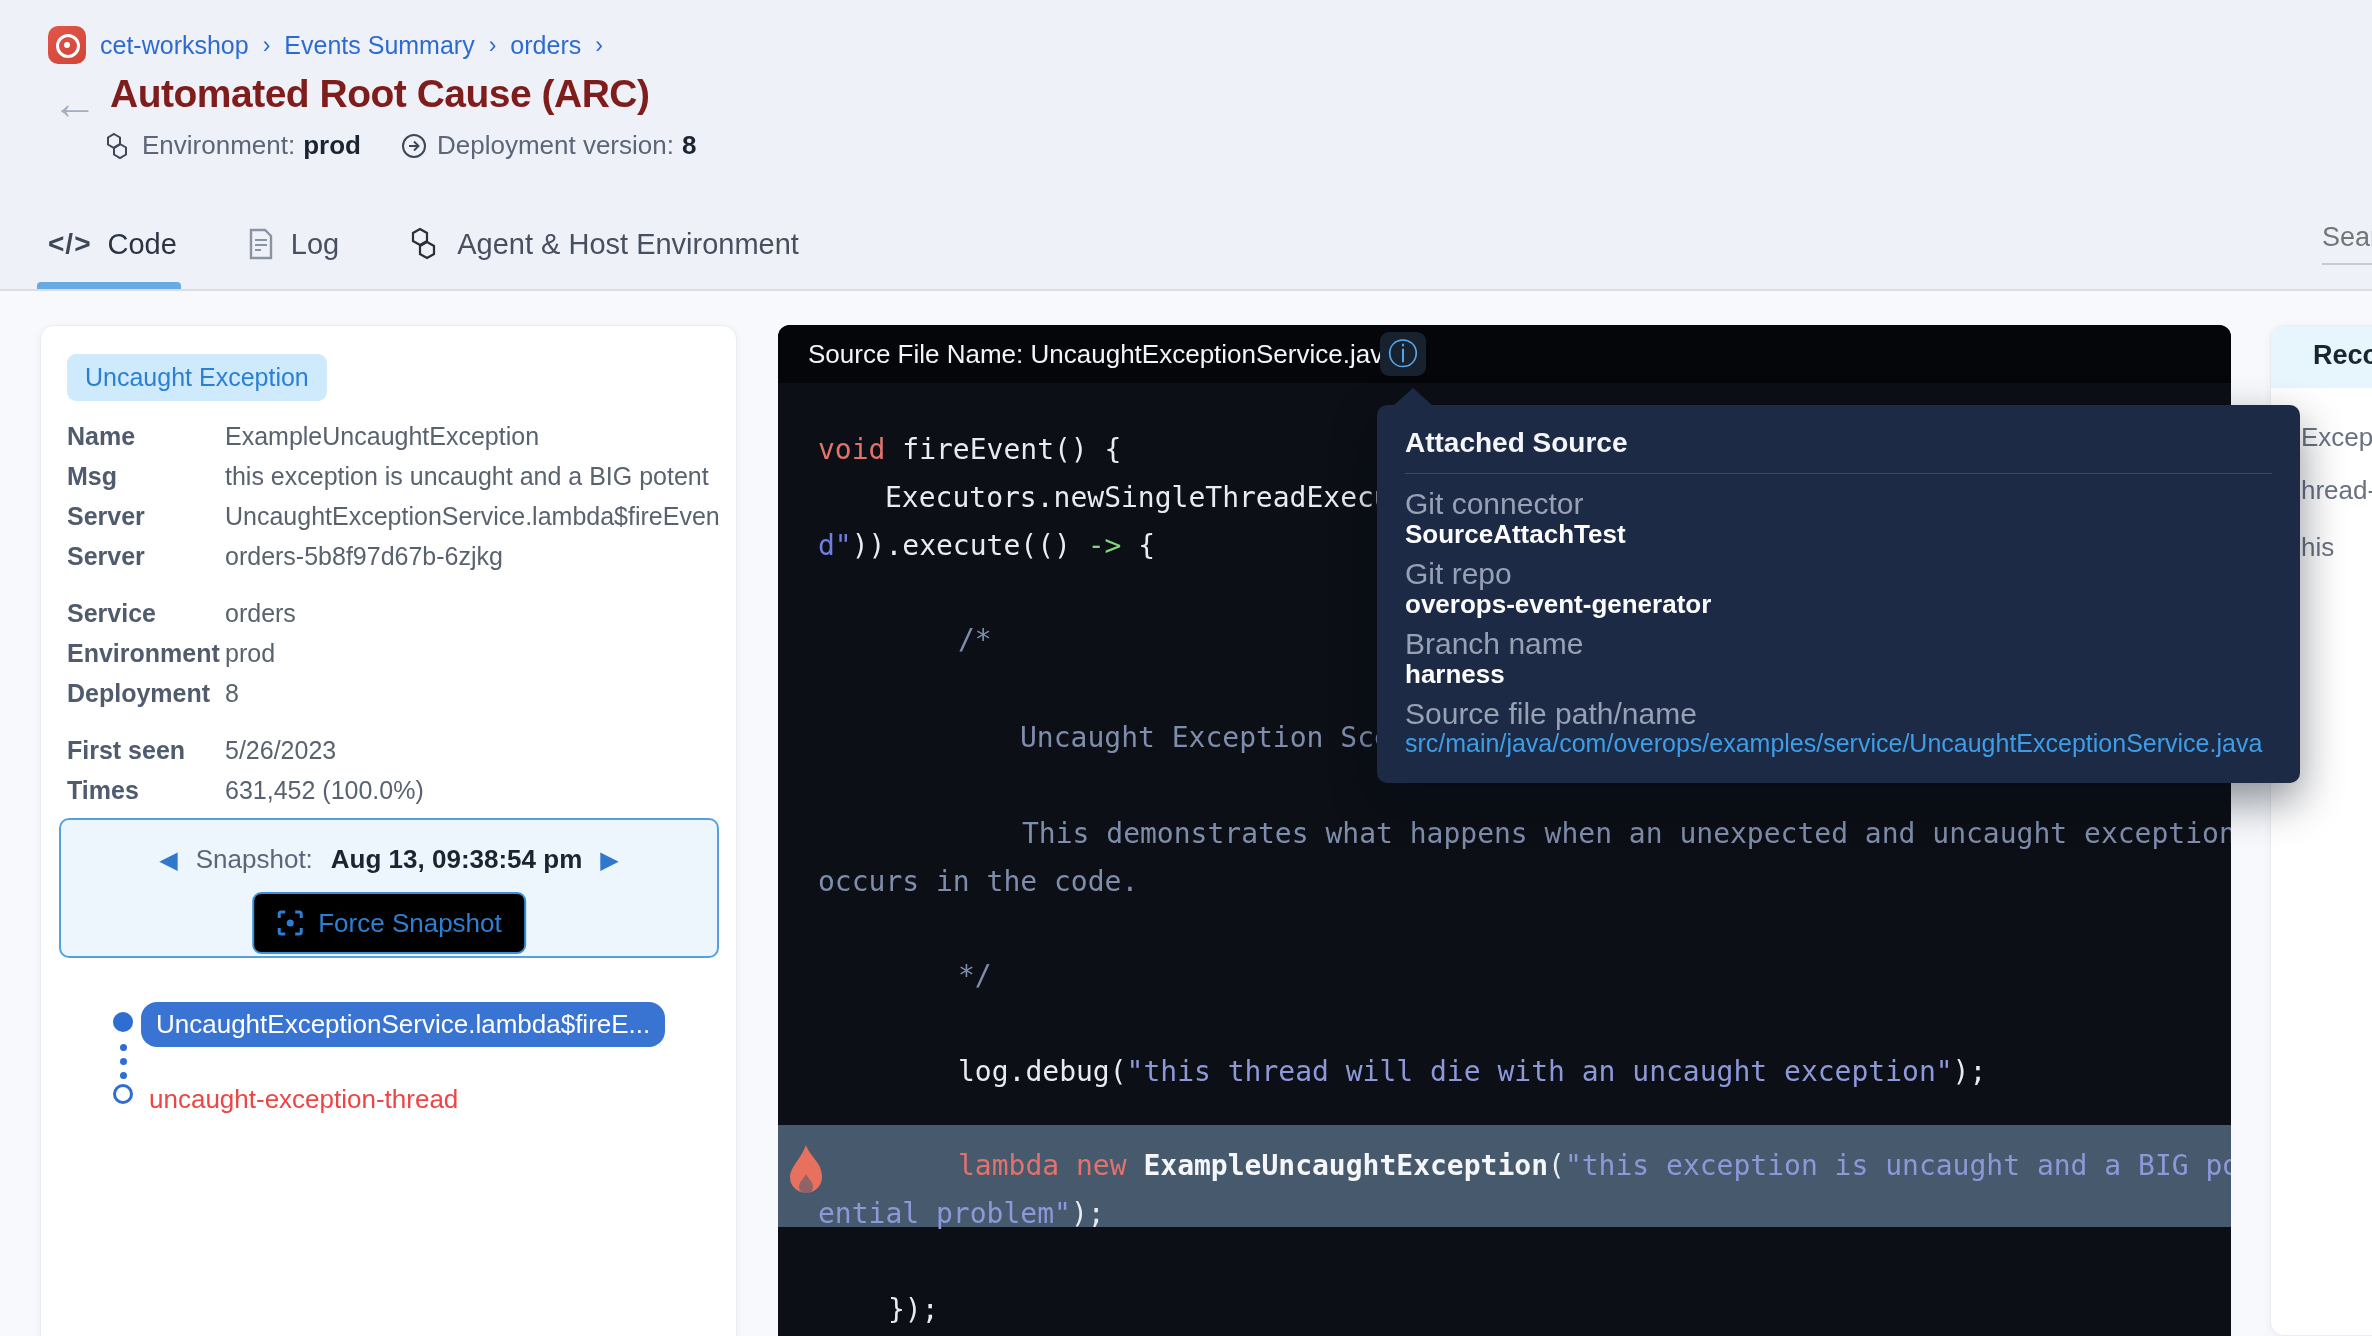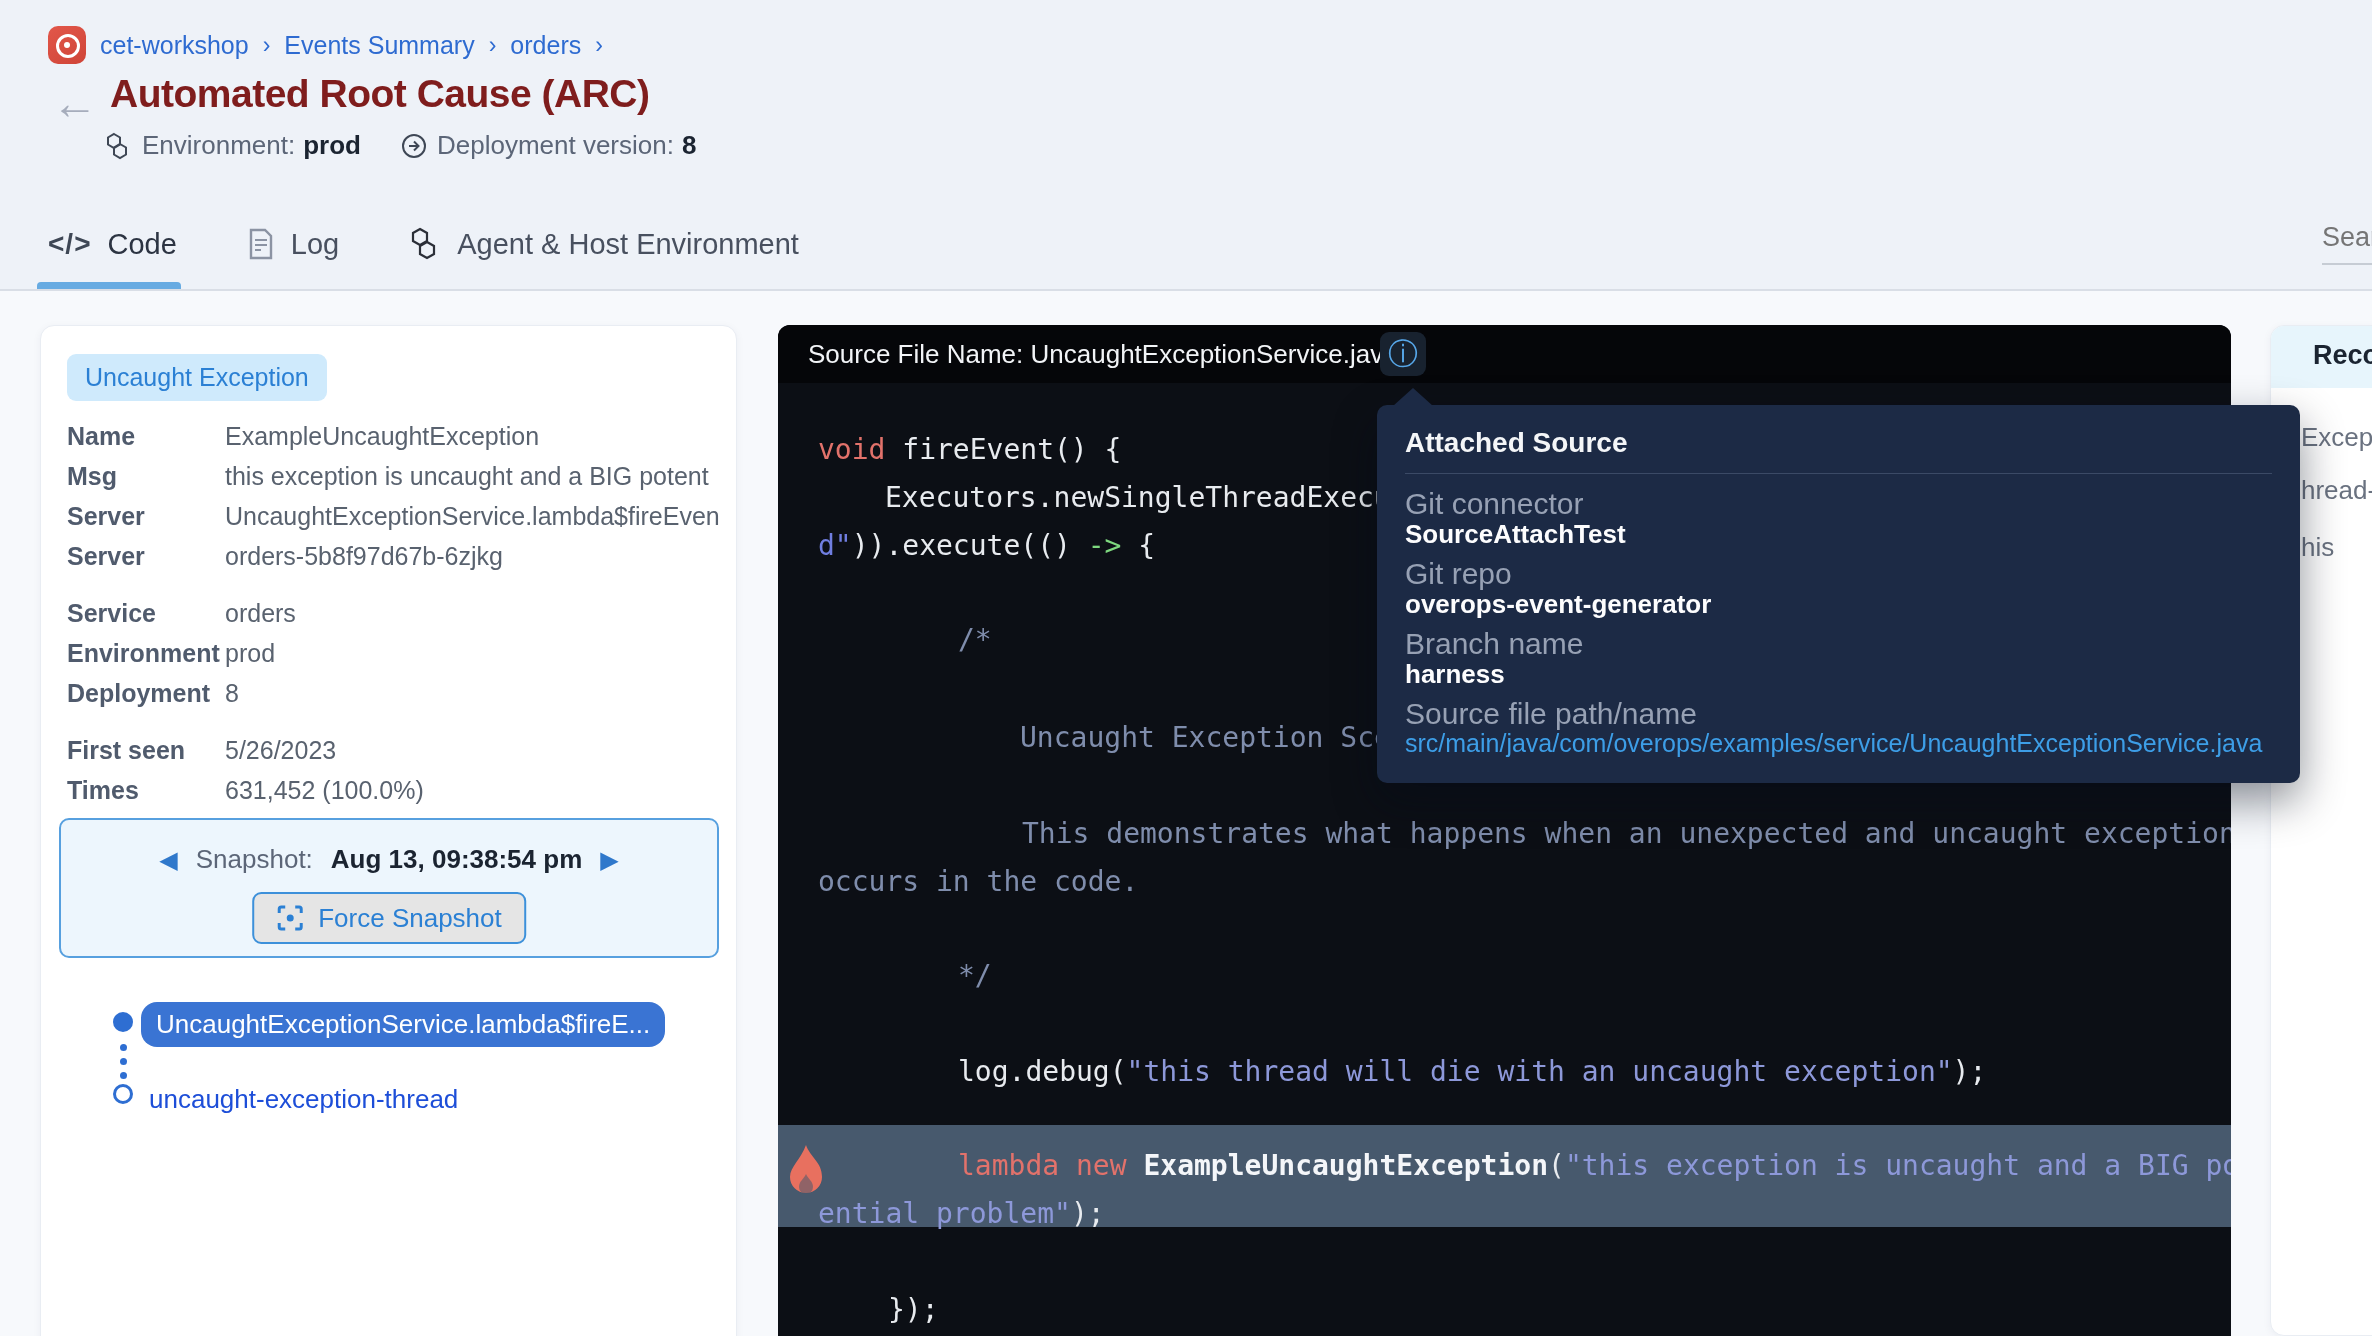--- a/index.html
+++ b/index.html
@@ -36,29 +36,29 @@
   .event-card { left:40px; top:325px; width:697px; height:1030px; overflow:hidden; }
   .badge { position:absolute; left:26px; top:28px; background:#cfeafc; color:#2b80d4; font-size:25px; padding:9px 18px; border-radius:9px; }
   .detail-row { position:absolute; left:26px; width:660px; height:40px; font-size:25px; display:flex; overflow:hidden; white-space:nowrap; }
   .detail-row .lbl { width:158px; flex:0 0 auto; font-weight:700; color:#505b6d; }
   .detail-row .dval { color:#59626f; }
 
   .snapshot-box { position:absolute; left:18px; top:492px; width:660px; height:140px; background:#edf6fd; border:2px solid #57a0df; border-radius:10px; }
   .snap-row1 { position:absolute; left:0; top:24px; width:100%; display:flex; justify-content:center; align-items:center; gap:18px; font-size:26px; color:#5c6678; }
   .snap-row1 .val { color:#1b2431; font-weight:700; }
   .snap-arrow { color:#2f78cb; font-size:24px; cursor:pointer; line-height:1; }
-  .force-btn { position:absolute; left:50%; transform:translateX(-50%); top:72px; height:52px; background:#e5e5e5; border:2px solid #3c90da; border-radius:9px; color:#2b80d4; font-size:26px; display:flex; align-items:center; gap:14px; padding:0 22px; cursor:pointer; }
+  .force-btn { position:absolute; left:50%; transform:translateX(-50%); top:72px; height:62px; background:#000000; border:2px solid #3c90da; border-radius:9px; color:#2b80d4; font-size:26px; display:flex; align-items:center; gap:14px; padding:0 22px; cursor:pointer; }
 
   .thread-list { position:absolute; left:0; top:670px; width:100%; }
   .t-bullet { position:absolute; width:20px; height:20px; border-radius:50%; }
   .t-filled { background:#2e6ed2; left:72px; top:16px; }
   .t-open { border:3px solid #2e6ed2; background:#fff; left:72px; top:88px; }
   .t-dot { position:absolute; left:79px; width:7px; height:7px; border-radius:50%; background:#2e6ed2; }
   .t-pill { position:absolute; left:100px; top:6px; background:#3a74d3; color:#fff; font-size:26px; padding:7px 15px; border-radius:16px; white-space:nowrap; cursor:pointer; }
-  .t-name { position:absolute; left:108px; top:88px; color:#1d4ed8; font-size:26px; cursor:pointer; }
+  .t-name { position:absolute; left:108px; top:88px; color:#ef4444; font-size:26px; cursor:pointer; }
 
   
   .code-panel { position:absolute; left:778px; top:325px; width:1453px; height:1011px; background:#0c0f15; border-radius:12px 12px 0 0; overflow:hidden; z-index:10; }
   .code-header { position:absolute; left:0; top:0; width:100%; height:58px; background:#050609; }
   .code-header .fname { position:absolute; left:30px; top:0; line-height:58px; color:#f2f4f7; font-size:26px; }
   .info-btn { position:absolute; left:602px; top:7px; width:46px; height:44px; background:#18222f; border-radius:9px; cursor:pointer; text-align:center; }
   .info-btn span { color:#57a7e9; font-size:30px; line-height:44px; font-family:"DejaVu Sans", sans-serif; }
   .code-body { position:absolute; left:0; top:58px; width:100%; height:953px; }
   .code-line { position:absolute; font-family:"DejaVu Sans Mono", monospace; font-size:28px; white-space:pre; z-index:3; }
   .c-kw{color:#e2726b} .c-str{color:#8d98d9} .c-com{color:#7f8dac} .c-op{color:#7ed87f}

